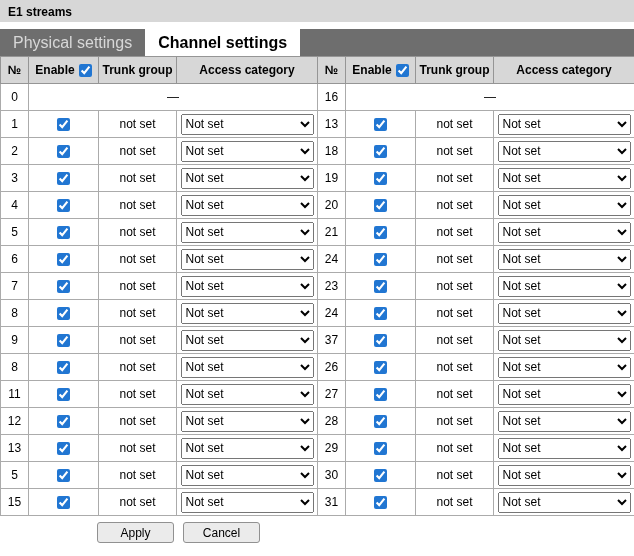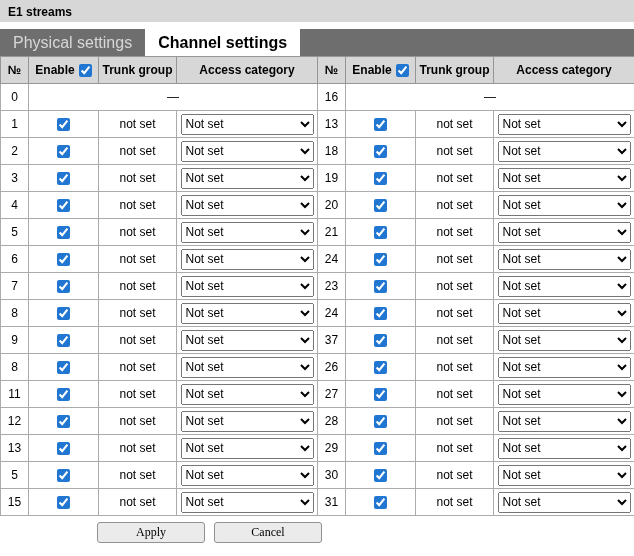--- a/index.html
+++ b/index.html
@@ -87,24 +87,24 @@
     font-family: "Liberation Sans", sans-serif;
   }
 
   .button-row {
     padding: 6px 0 6px 97px;
     display: flex;
     gap: 9px;
     background: #ffffff;
   }
   .button-row button {
-    width: 108px;
+    width: 77px;
     height: 21px;
     font-size: 12px;
-    font-family: Liberation Serif, serif;
+    font-family: Liberation Sans, sans-serif;
     background: #ebebeb;
     border: 1px solid #919191;
     border-radius: 3px;
     cursor: pointer;
   }
 </style>
 </head>
 <body>
 
 <div class="window">

